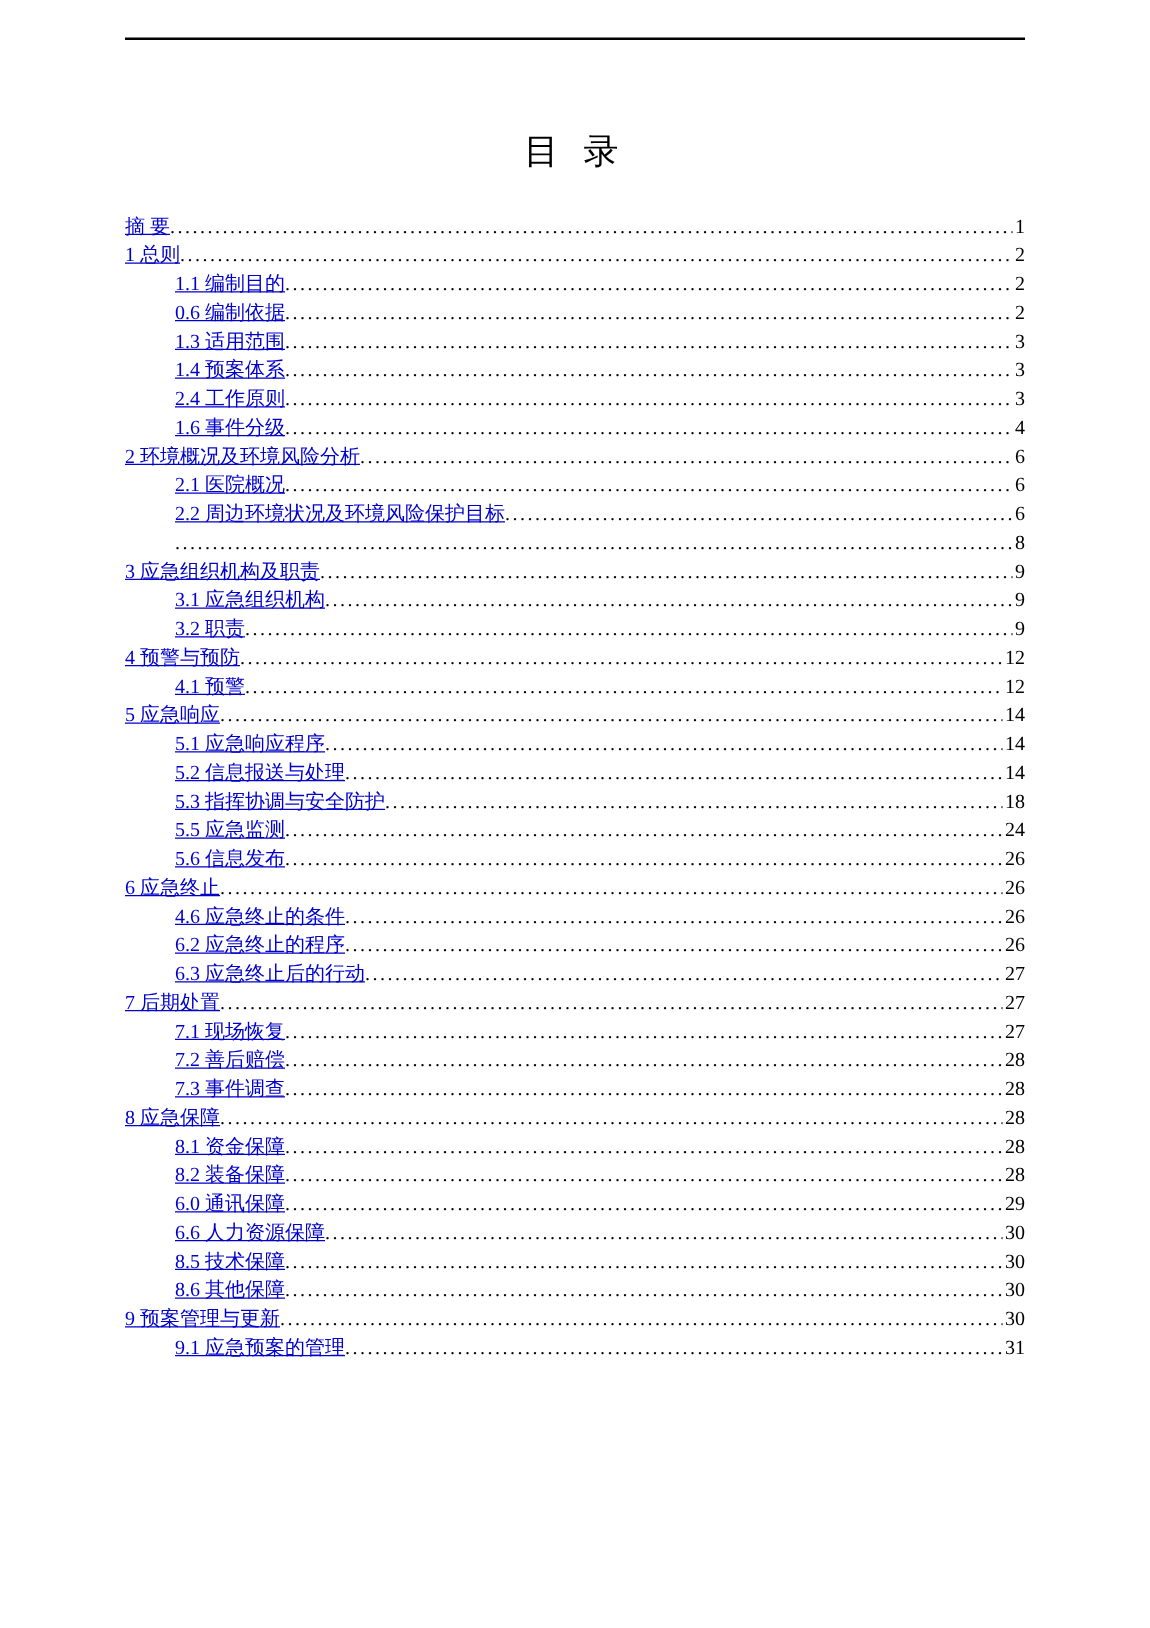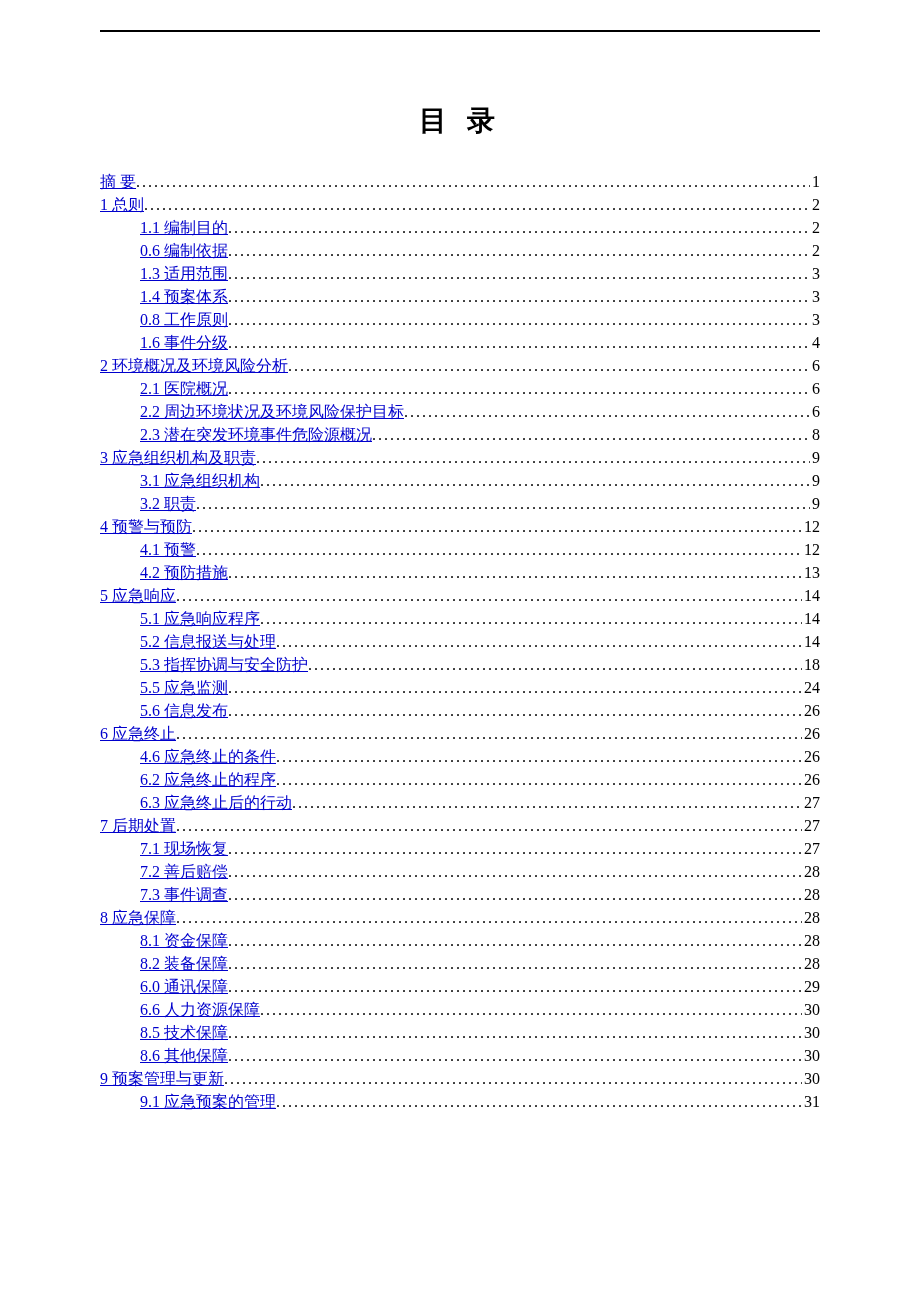--- a/index.html
+++ b/index.html
@@ -14,21 +14,21 @@
     padding: 30px 100px 60px 100px;
     box-sizing: border-box;
   }
   .rule {
     border-top: 2px solid #000;
     margin-bottom: 70px;
   }
   .title {
     text-align: center;
     font-size: 28px;
-    font-weight: bold;
+    font-weight: normal;
     letter-spacing: 6px;
     margin-bottom: 30px;
     font-family: "SimHei", "黑体", sans-serif;
   }
   .toc-line {
     display: flex;
     align-items: center;
     font-size: 16px;
     line-height: 23px;
     white-space: nowrap;
@@ -87,21 +87,21 @@
         <a class="toc-link" href="#">1.3 适用范围</a>
         <span class="toc-dots"></span>
         <span class="toc-page">3</span>
       </div>
       <div class="toc-line level-2">
         <a class="toc-link" href="#">1.4 预案体系</a>
         <span class="toc-dots"></span>
         <span class="toc-page">3</span>
       </div>
       <div class="toc-line level-2">
-        <a class="toc-link" href="#">0.8 工作原则</a>
+        <a class="toc-link" href="#">2.4 工作原则</a>
         <span class="toc-dots"></span>
         <span class="toc-page">3</span>
       </div>
       <div class="toc-line level-2">
         <a class="toc-link" href="#">1.6 事件分级</a>
         <span class="toc-dots"></span>
         <span class="toc-page">4</span>
       </div>
       <div class="toc-line level-1">
         <a class="toc-link" href="#">2 环境概况及环境风险分析</a>
@@ -112,21 +112,20 @@
         <a class="toc-link" href="#">2.1 医院概况</a>
         <span class="toc-dots"></span>
         <span class="toc-page">6</span>
       </div>
       <div class="toc-line level-2">
         <a class="toc-link" href="#">2.2 周边环境状况及环境风险保护目标</a>
         <span class="toc-dots"></span>
         <span class="toc-page">6</span>
       </div>
       <div class="toc-line level-2">
-        <a class="toc-link" href="#">2.3 潜在突发环境事件危险源概况</a>
         <span class="toc-dots"></span>
         <span class="toc-page">8</span>
       </div>
       <div class="toc-line level-1">
         <a class="toc-link" href="#">3 应急组织机构及职责</a>
         <span class="toc-dots"></span>
         <span class="toc-page">9</span>
       </div>
       <div class="toc-line level-2">
         <a class="toc-link" href="#">3.1 应急组织机构</a>
@@ -140,25 +139,20 @@
       </div>
       <div class="toc-line level-1">
         <a class="toc-link" href="#">4 预警与预防</a>
         <span class="toc-dots"></span>
         <span class="toc-page">12</span>
       </div>
       <div class="toc-line level-2">
         <a class="toc-link" href="#">4.1 预警</a>
         <span class="toc-dots"></span>
         <span class="toc-page">12</span>
-      </div>
-      <div class="toc-line level-2">
-        <a class="toc-link" href="#">4.2 预防措施</a>
-        <span class="toc-dots"></span>
-        <span class="toc-page">13</span>
       </div>
       <div class="toc-line level-1">
         <a class="toc-link" href="#">5 应急响应</a>
         <span class="toc-dots"></span>
         <span class="toc-page">14</span>
       </div>
       <div class="toc-line level-2">
         <a class="toc-link" href="#">5.1 应急响应程序</a>
         <span class="toc-dots"></span>
         <span class="toc-page">14</span>

